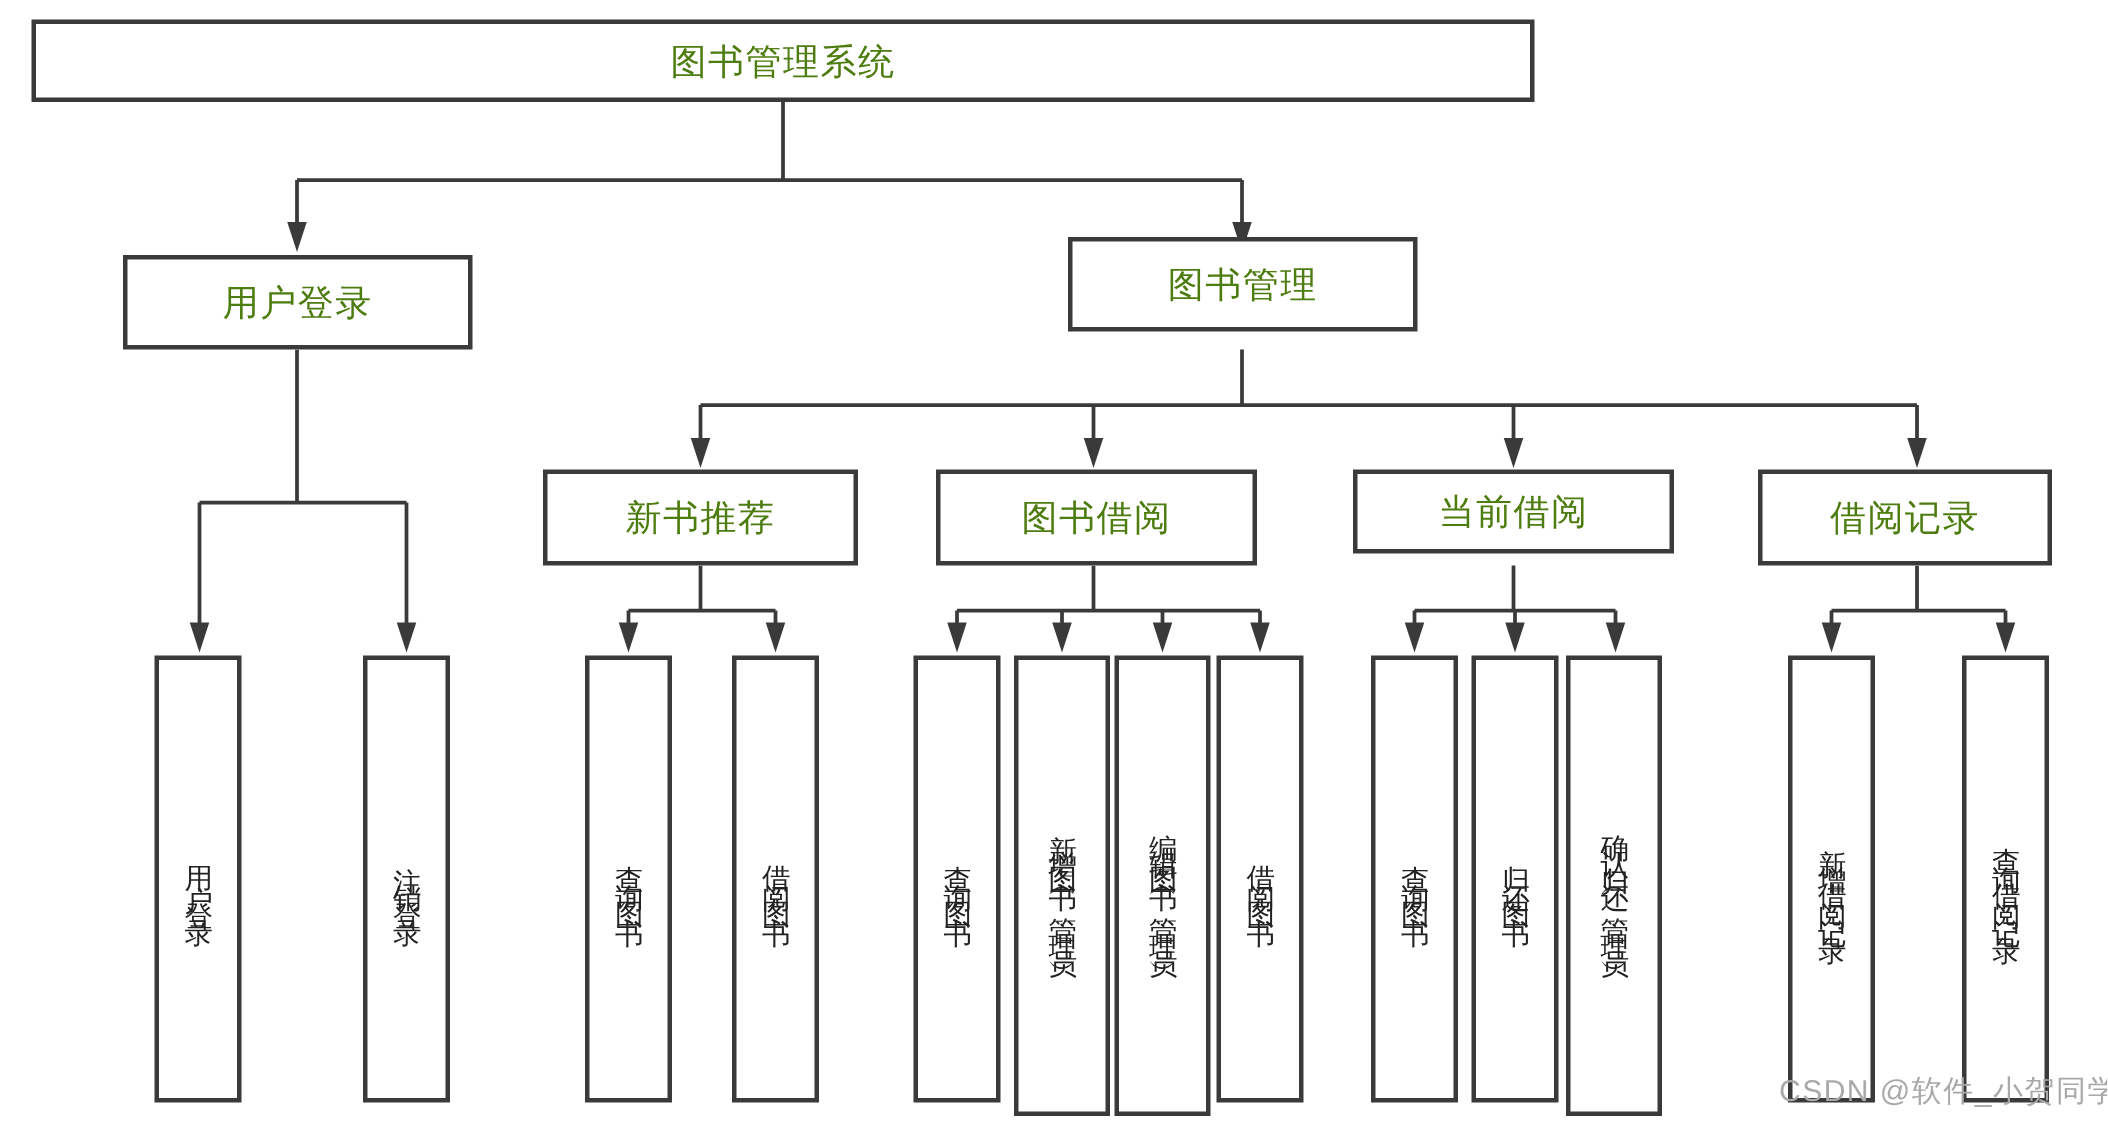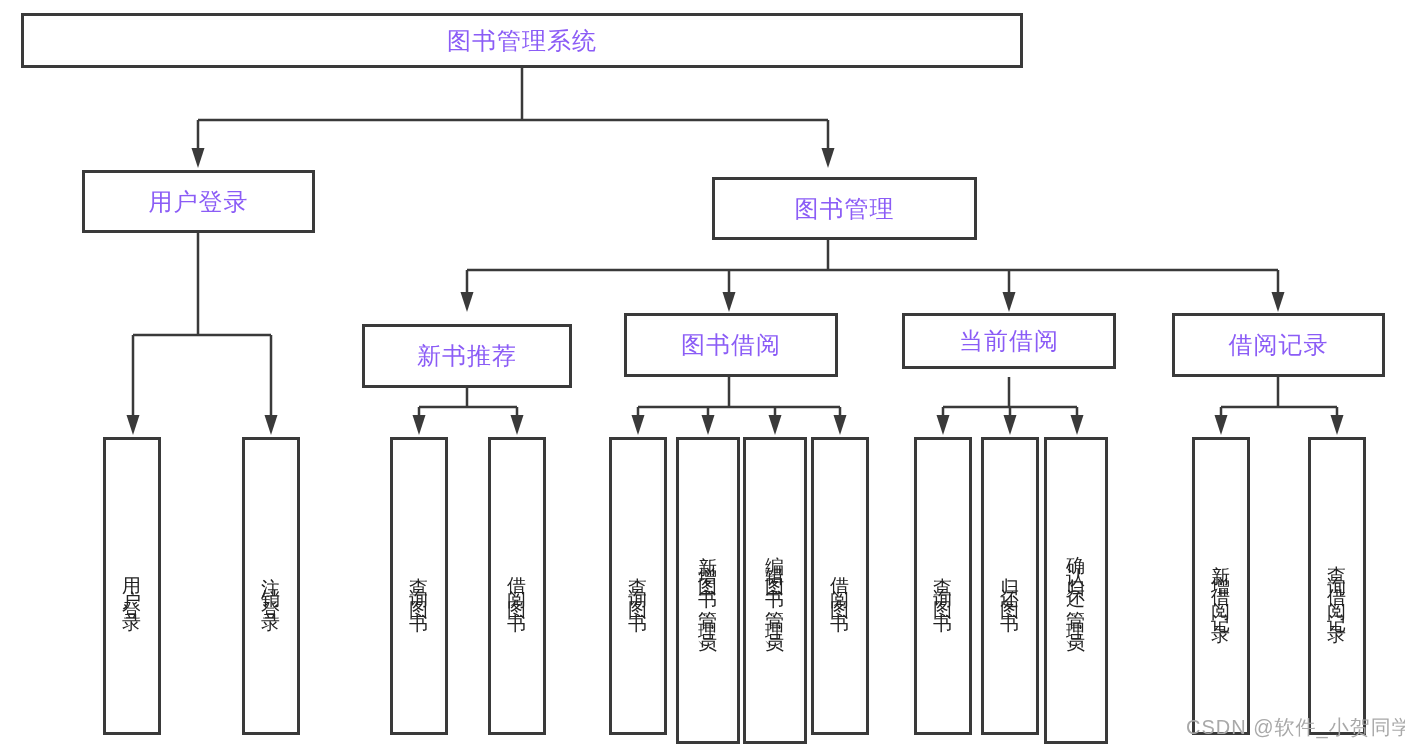--- a/index.html
+++ b/index.html
@@ -14,21 +14,21 @@
   #wires { position: absolute; left: 0; top: 0; }
   .h-node {
     position: absolute;
     box-sizing: border-box;
     border: 3px solid #3a3a3a;
     background: #ffffff;
     display: flex;
     align-items: center;
     justify-content: center;
     font-size: 24px;
-    color: #8b5cf6;
+    color: #4d7c0f;
     letter-spacing: 1px;
     z-index: 2;
   }
   .v-node {
     position: absolute;
     box-sizing: border-box;
     top: 437px;
     width: 58px;
     height: 298px;
     border: 3px solid #3a3a3a;
@@ -100,26 +100,26 @@
       <use href="#arr" x="1010" y="435"></use>
       <use href="#arr" x="1077" y="435"></use>
       <use href="#arr" x="1221" y="435"></use>
       <use href="#arr" x="1337" y="435"></use>
     </g>
   </svg>
 
   <div class="h-node" style="left:21px; top:13px; width:1002px; height:55px;">图书管理系统</div>
 
   <div class="h-node" style="left:82px; top:170px; width:233px; height:63px;">用户登录</div>
-  <div class="h-node" style="left:712px; top:177px; width:265px; height:63px;">图书管理</div>
+  <div class="h-node" style="left:712px; top:158px; width:233px; height:63px;">图书管理</div>
 
-  <div class="h-node" style="left:362px; top:324px; width:210px; height:64px;">新书推荐</div>
+  <div class="h-node" style="left:362px; top:313px; width:210px; height:64px;">新书推荐</div>
   <div class="h-node" style="left:624px; top:313px; width:214px; height:64px;">图书借阅</div>
   <div class="h-node" style="left:902px; top:313px; width:214px; height:56px;">当前借阅</div>
-  <div class="h-node" style="left:1172px; top:313px; width:213px; height:64px;">借阅记录</div>
+  <div class="h-node" style="left:1172px; top:313px; width:196px; height:64px;">借阅记录</div>
 
   <div class="v-node" style="left:103px;">用户登录</div>
   <div class="v-node" style="left:242px;">注销登录</div>
 
   <div class="v-node" style="left:390px;">查询图书</div>
   <div class="v-node" style="left:488px;">借阅图书</div>
 
   <div class="v-node" style="left:609px;">查询图书</div>
   <div class="v-node v-wide" style="left:676px;">新增图书（管理员）</div>
   <div class="v-node v-wide" style="left:743px;">编辑图书（管理员）</div>

